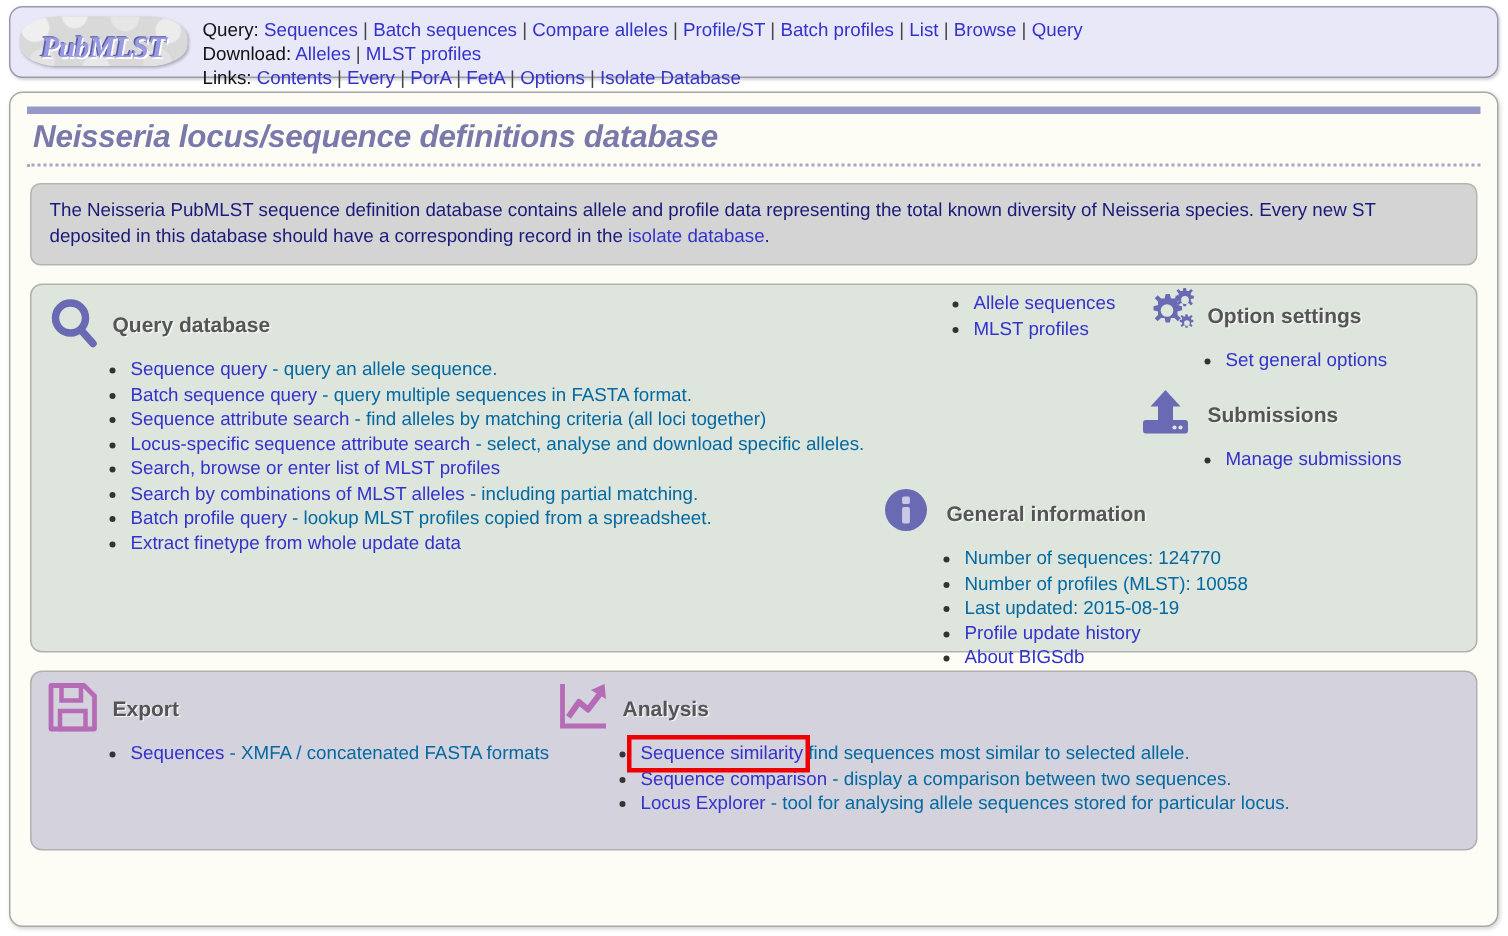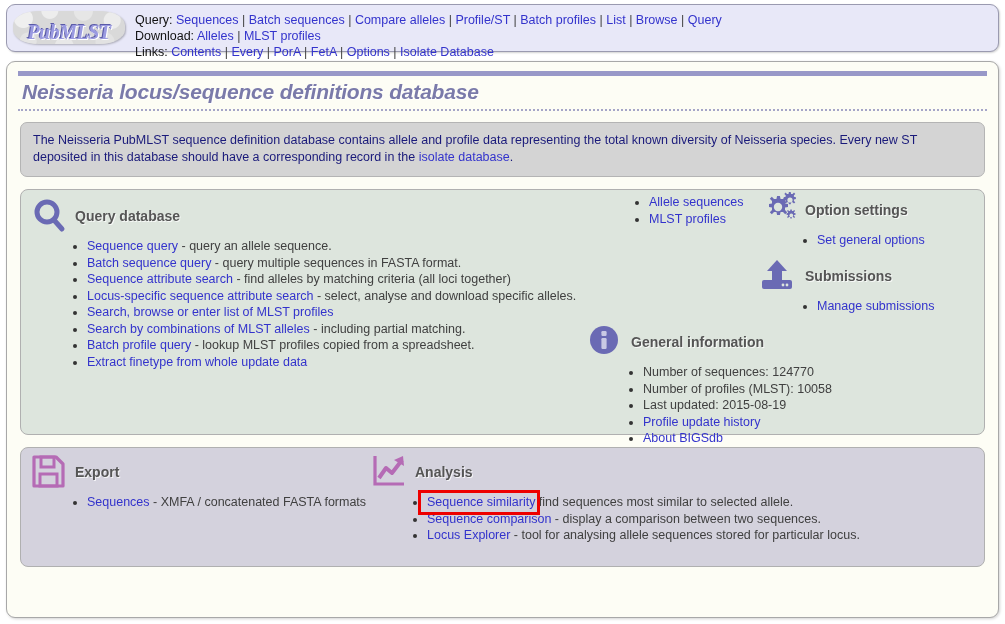--- a/index.html
+++ b/index.html
@@ -180,21 +180,21 @@
   ul.links {
     list-style: disc;
     margin: 2px 0 0 0;
     padding-left: 58px;
     font-size: 12.5px;
     line-height: 16.5px;
     color: #1a1a1a;
   }
   ul.links li { margin: 0; padding: 0; }
   ul.links li::marker { color: #333333; }
-  .desc { color: #404040; }
+  .desc { color: #0369a1; }
 
   
   .hl {
     position: relative;
     display: inline-block;
   }
   .hl-box {
     position: absolute;
     left: -9px;
     top: -4px;

